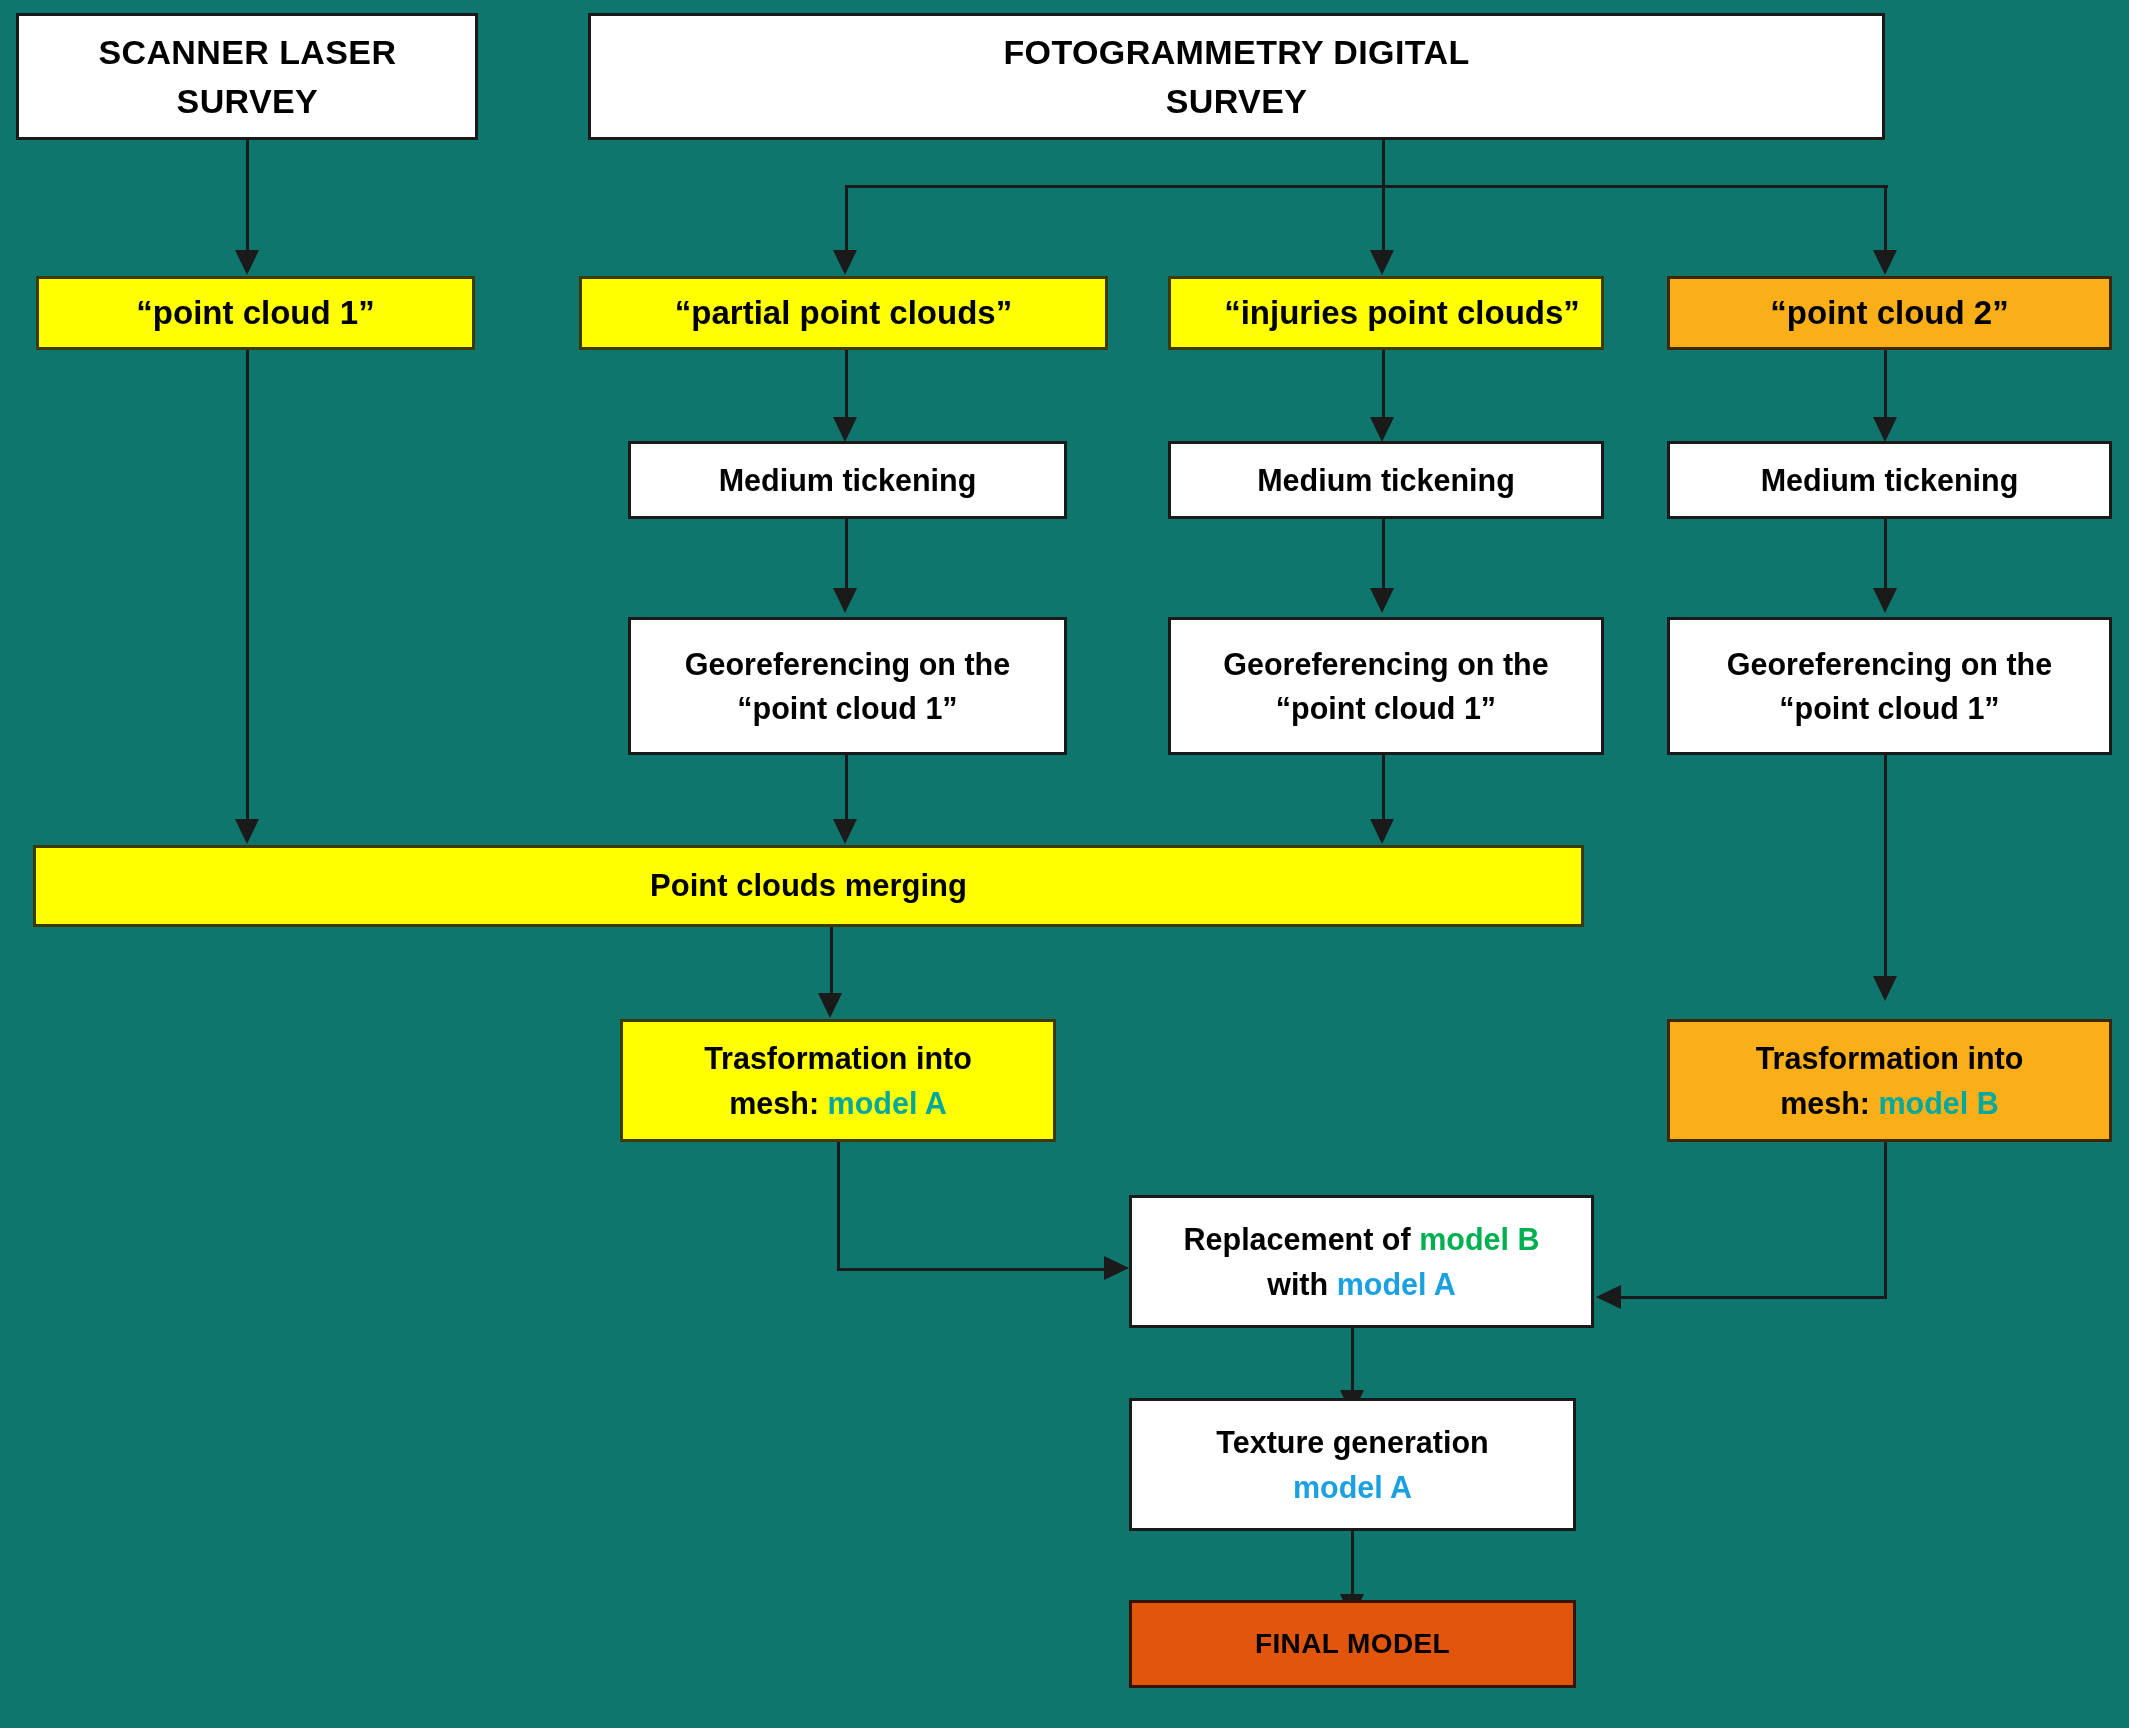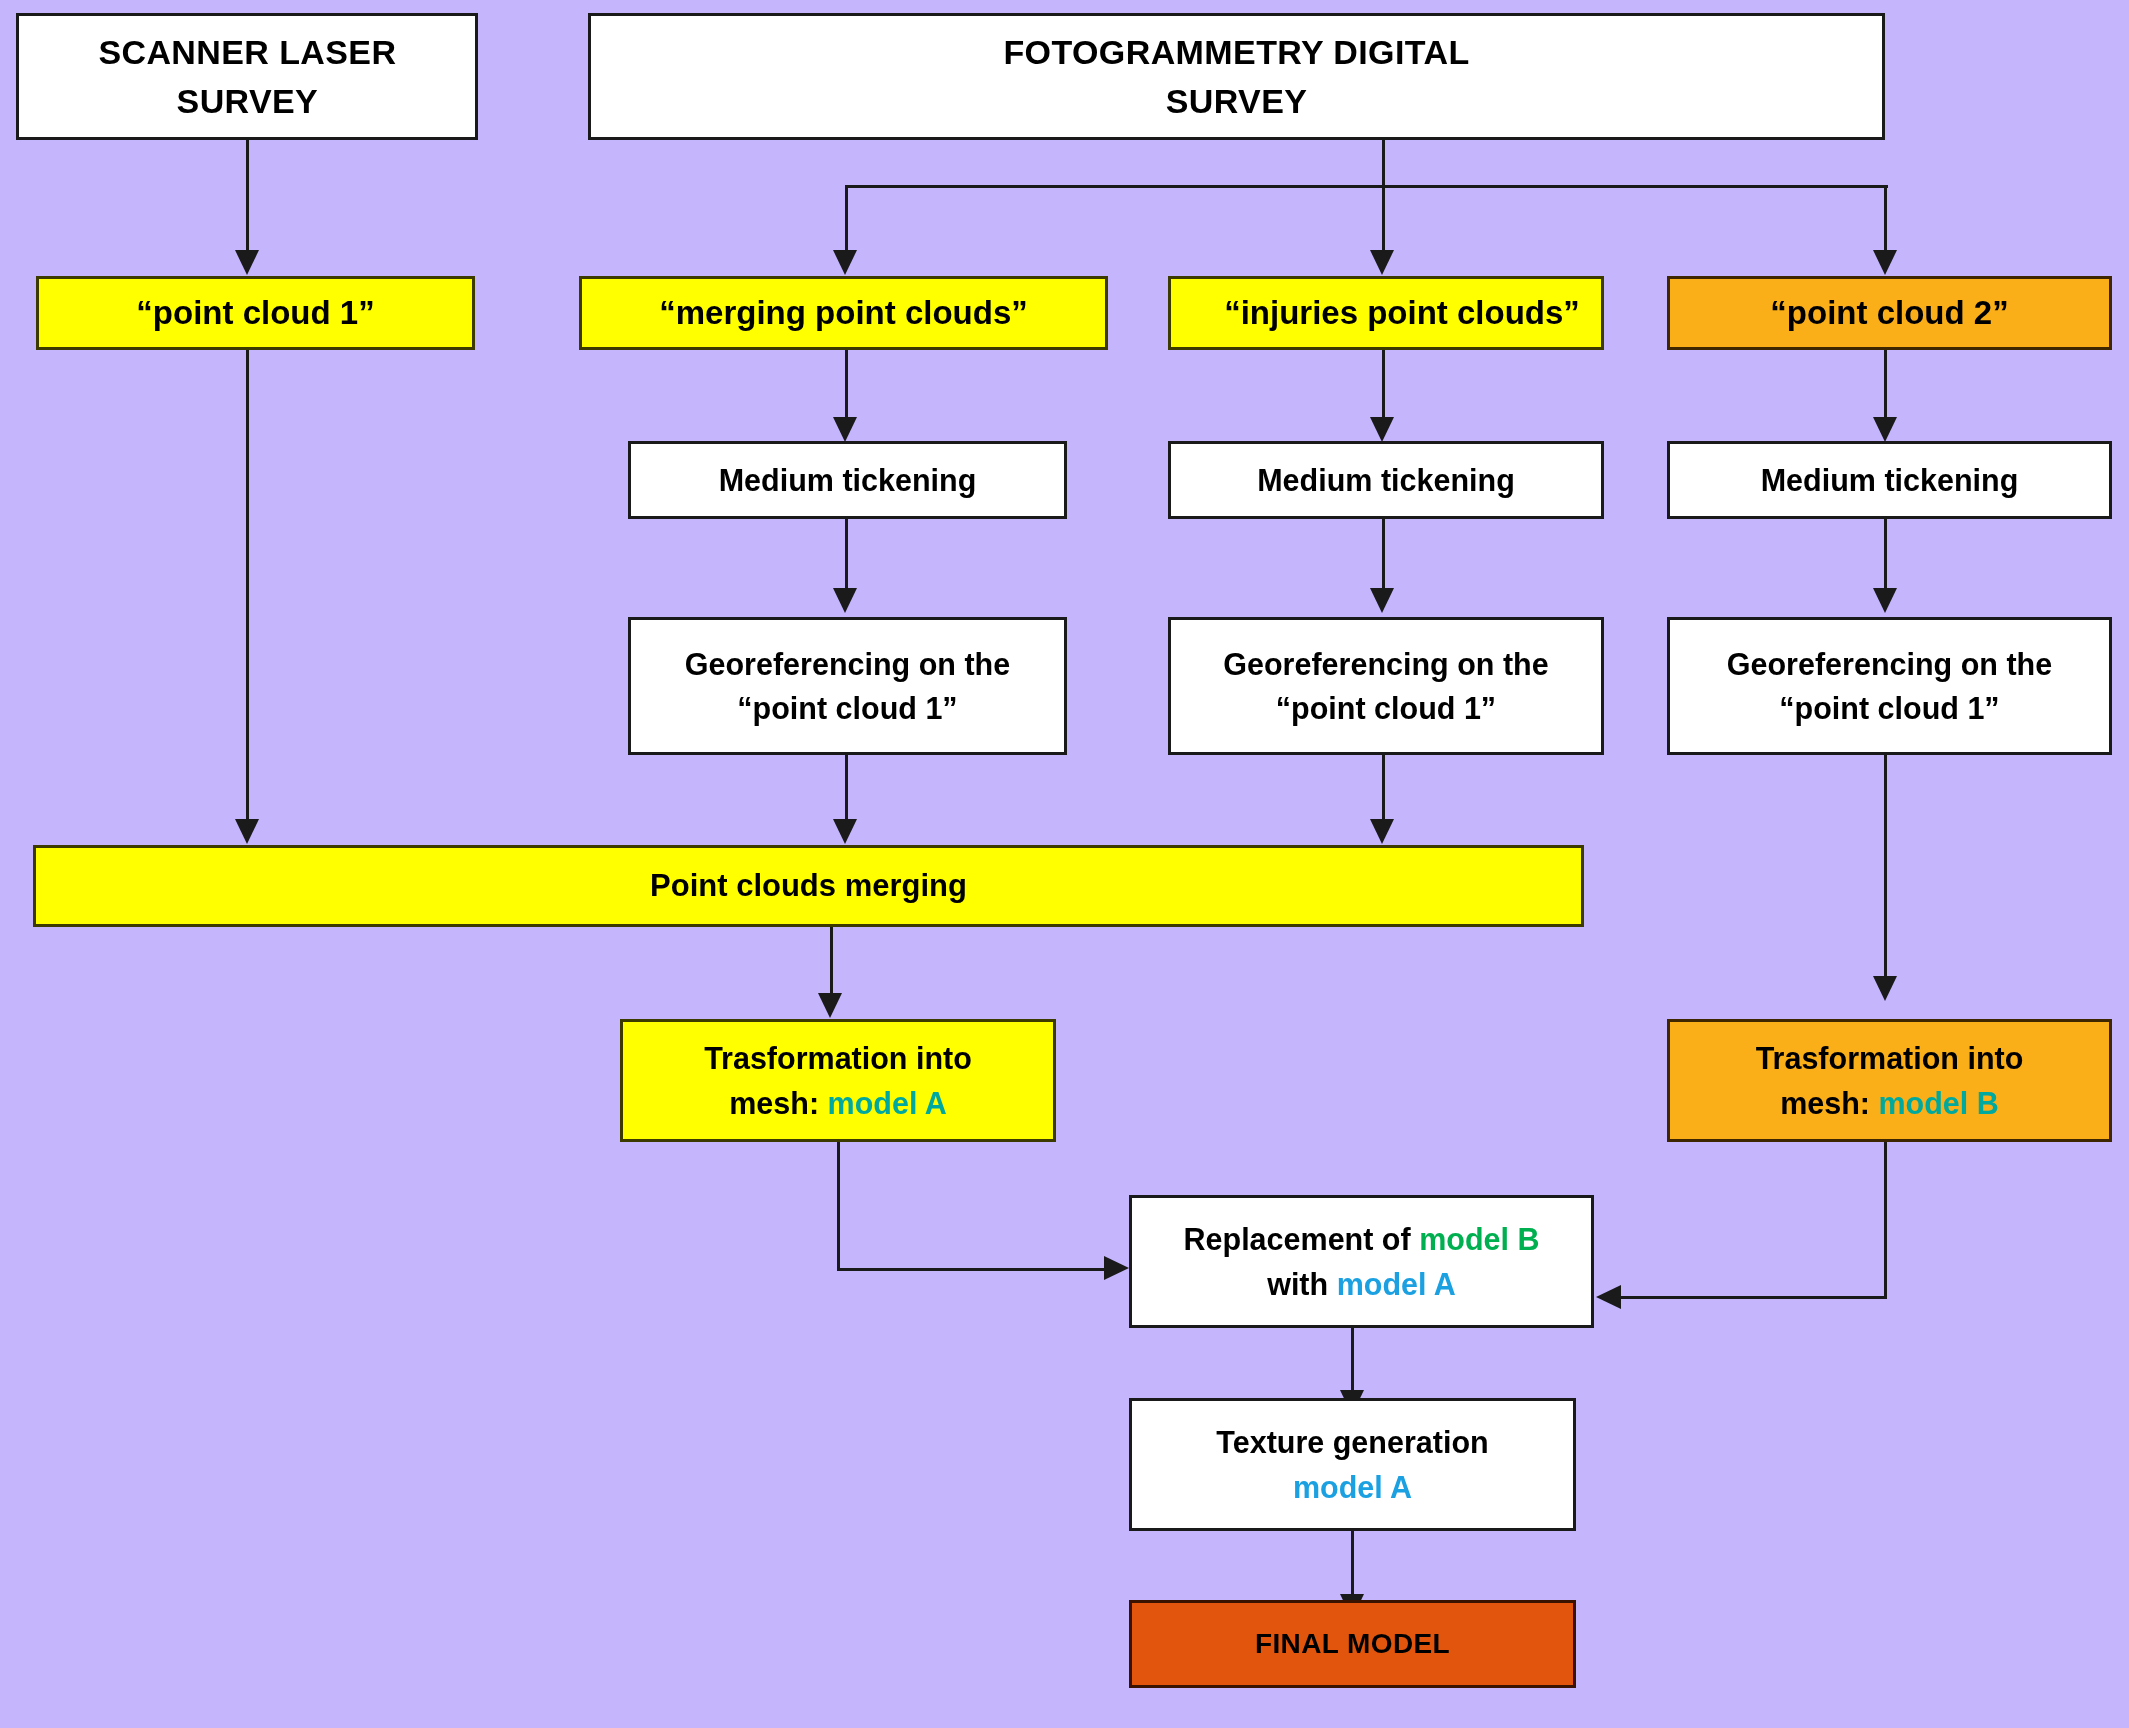--- a/index.html
+++ b/index.html
@@ -8,21 +8,21 @@
     padding: 0;
     background: #ffffff;
   }
   body {
     font-family: "Liberation Sans", sans-serif;
   }
   #canvas {
     position: relative;
     width: 2129px;
     height: 1729px;
-    background: #c4b5fd;
+    background: #0f766e;
     overflow: hidden;
     text-decoration: underline;
   }
   .node {
     position: absolute;
     box-sizing: border-box;
     border: 3.7px solid #1a1a1a;
     background: #ffffff;
     display: flex;
     flex-direction: column;
@@ -128,21 +128,21 @@
   <div class="arrowhead-down" style="left:1370px; top:250px;"></div>
 
   <div class="vline" style="left:1884px; top:185px; height:74px;"></div>
   <div class="arrowhead-down" style="left:1873px; top:250px;"></div>
 
   <div class="node tag-node yellow" style="left:36px; top:276px; width:439px; height:74px;">
     <span class="ln">“point cloud 1”</span>
   </div>
 
   <div class="node tag-node yellow" style="left:579px; top:276px; width:529px; height:74px;">
-    <span class="ln">“merging point clouds”</span>
+    <span class="ln">“partial point clouds”</span>
   </div>
 
   <div class="node tag-node yellow" style="left:1168px; top:276px; width:436px; height:74px;padding-left:32px;">
     <span class="ln">“injuries point clouds”</span>
   </div>
 
   <div class="node tag-node orange" style="left:1667px; top:276px; width:445px; height:74px;justify-content:center;">
     <span class="ln">“point cloud 2”</span>
   </div>
 

